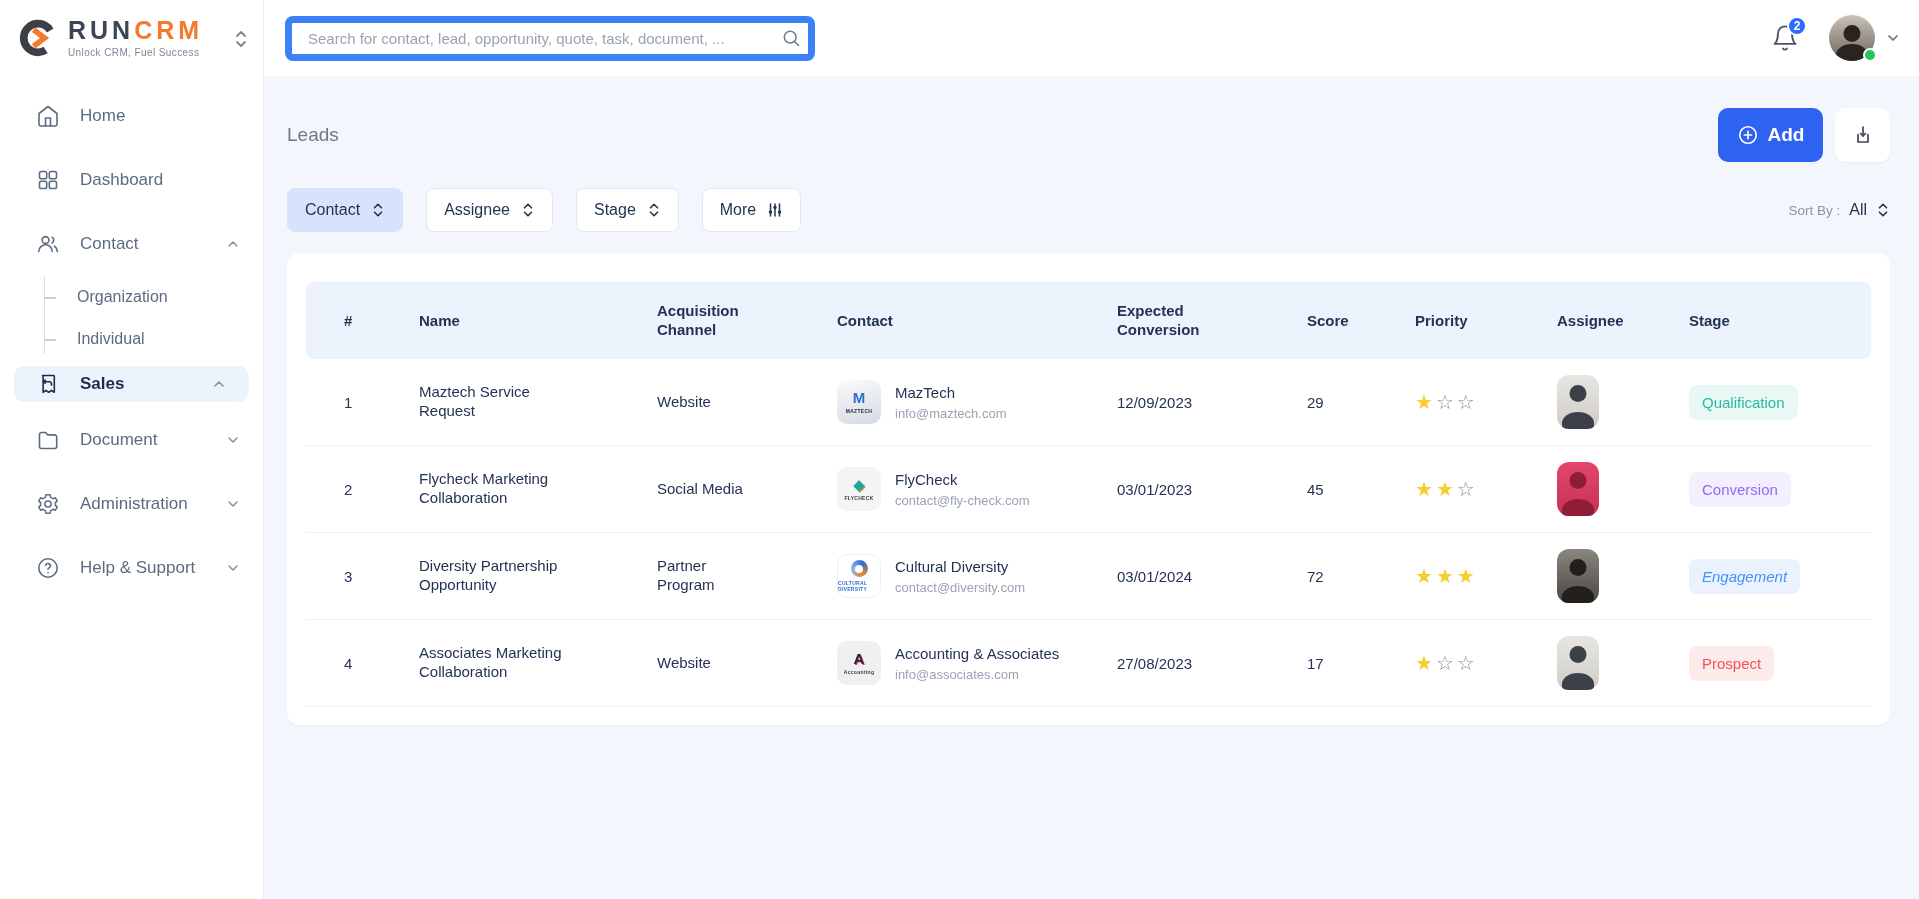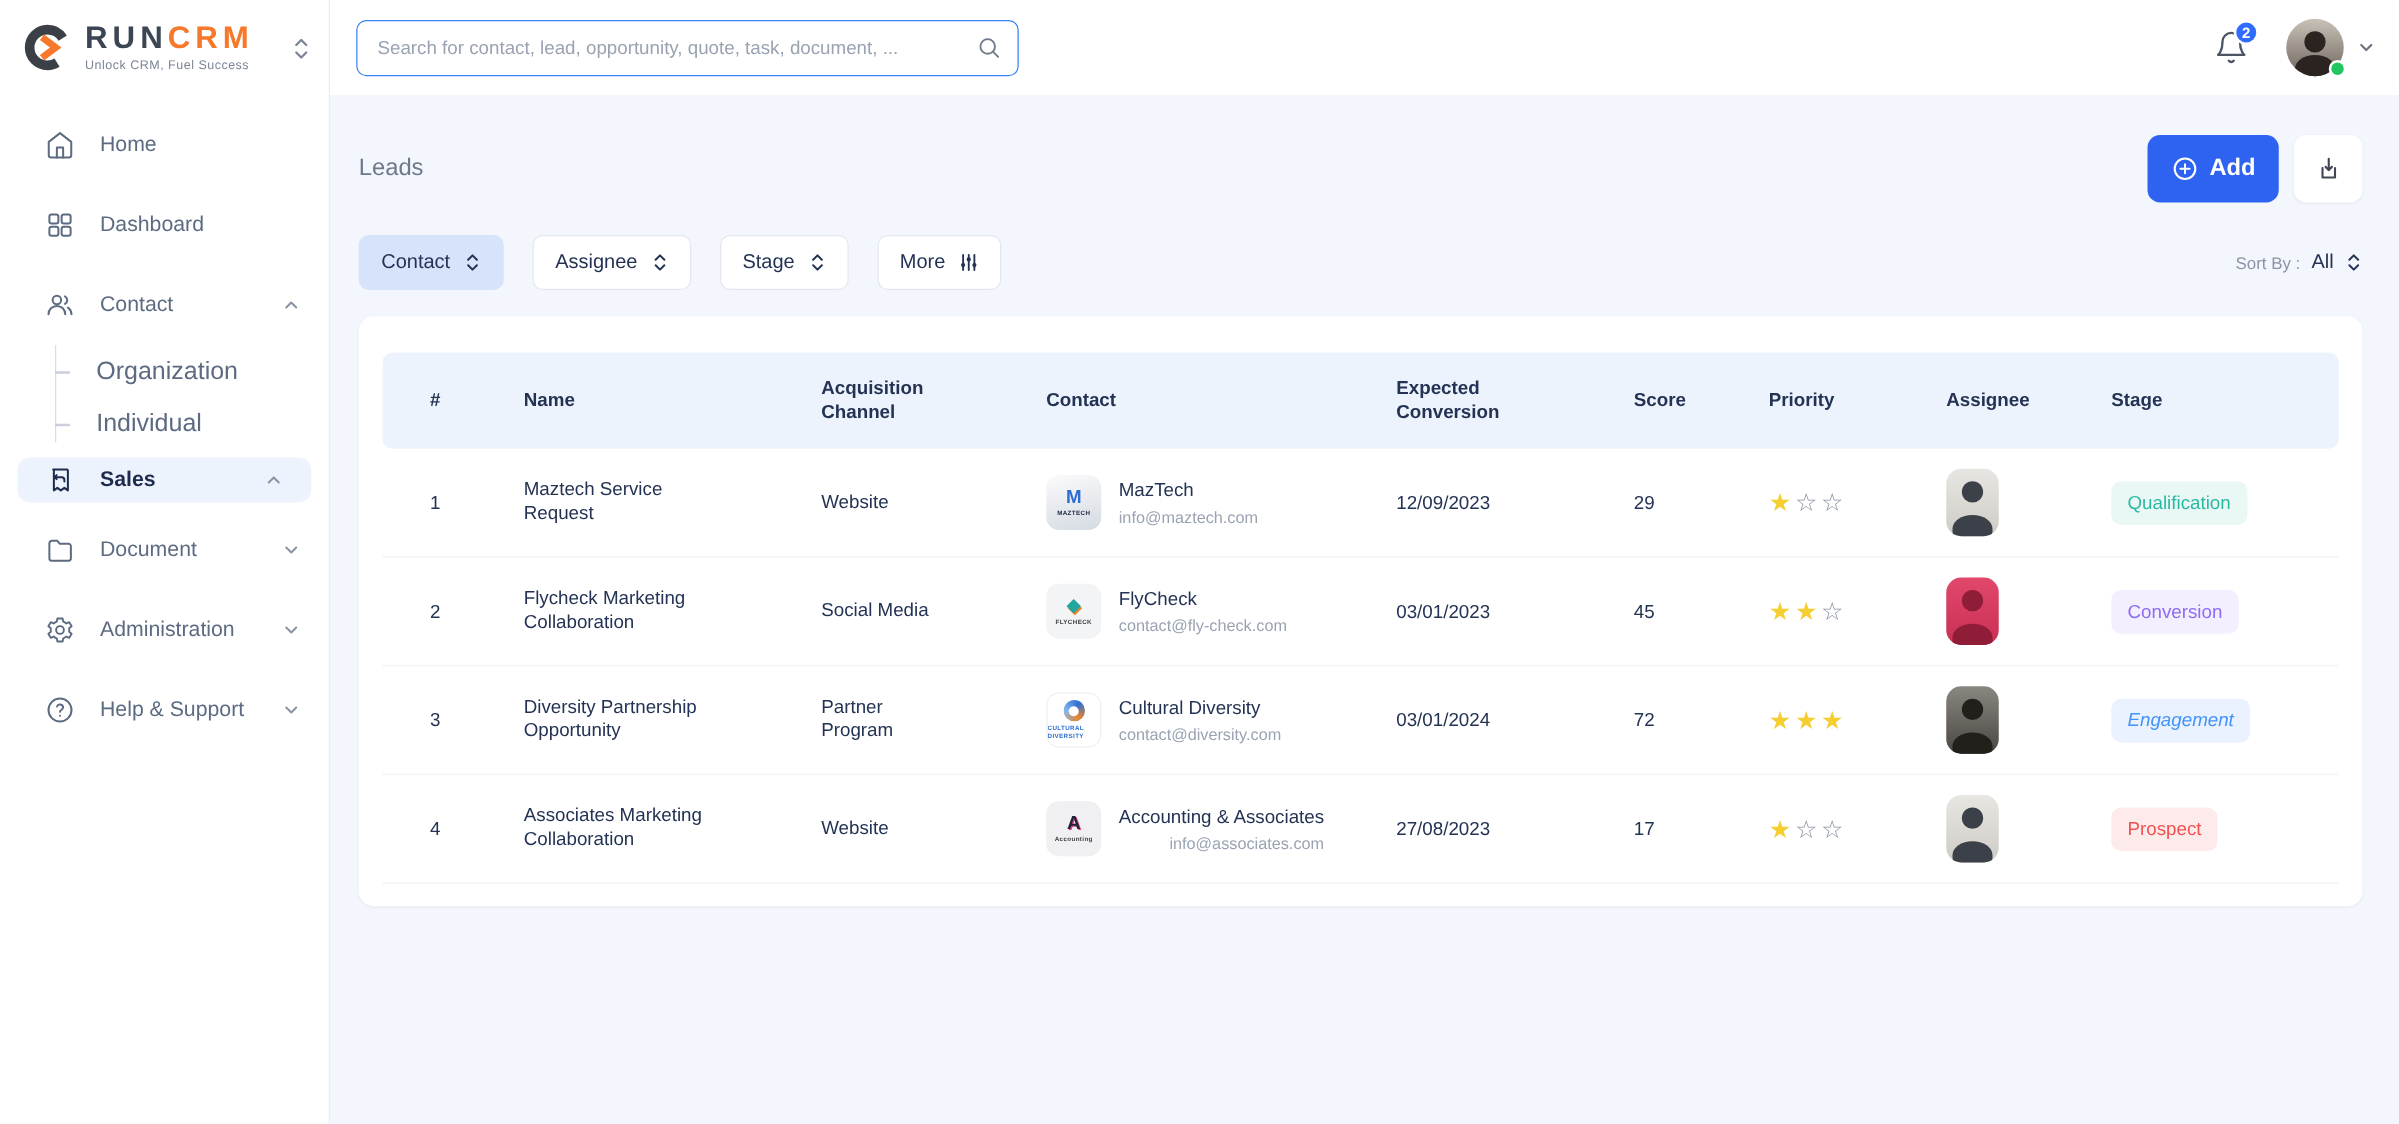--- a/index.html
+++ b/index.html
@@ -21,30 +21,30 @@
 
   .nav { margin-top:14px; }
   .nav-item { height:64px; display:flex; align-items:center; padding:0 22px 0 36px; color:#5d6b82; font-size:17px; cursor:pointer; position:relative; }
   .nav-item .ni-icon { width:24px; height:24px; margin-right:20px; flex:none; color:#5d6b82; }
   .nav-item .ni-label { flex:1; }
   .nav-item .ni-chev { color:#8a93a3; flex:none; }
   .nav-item.active-parent { background:#edf3fd; border-radius:10px; margin:6px 14px; height:36px; padding-left:22px; color:#1f2b4d; font-weight:700; }
   .nav-item.active-parent .ni-icon { color:#1f2b4d; }
   .sub-list { position:relative; margin-left:44px; }
   .sub-list:before { content:""; position:absolute; left:0; top:0; bottom:6px; width:1px; background:#d9dee6; }
-  .sub-item { height:42px; display:flex; align-items:center; padding-left:33px; font-size:20px; color:#5d6b82; position:relative; cursor:pointer; }
+  .sub-item { height:42px; display:flex; align-items:center; padding-left:33px; font-size:16px; color:#5d6b82; position:relative; cursor:pointer; }
   .sub-item:before { content:""; position:absolute; left:0; top:50%; width:12px; height:1.5px; background:#c9d0da; }
   .sub-item.active { color:#1f2b4d; font-weight:700; }
   .sub-item.active:before { background:#1f2b4d; height:2px; }
 
   
   .main-wrap { flex:1; display:flex; flex-direction:column; }
   .topbar { height:76px; background:#fff; display:flex; align-items:center; padding:0 18px 0 21px; }
   .search-box { position:relative; width:530px; }
-  .search-box input { width:100%; height:45px; border:1px solid #3b82f6; border-radius:8px; padding:0 44px 0 16px; font-size:15px; color:#243354; outline:none; background:#fff; font-family:inherit; }
+  .search-box input { width:100%; height:45px; border:7px solid #3b82f6; border-radius:8px; padding:0 44px 0 16px; font-size:15px; color:#243354; outline:none; background:#fff; font-family:inherit; }
   .search-box input::placeholder { color:#9aa3b2; }
   .search-icon { position:absolute; right:14px; top:12px; color:#6f7a8a; }
   .top-right { margin-left:auto; display:flex; align-items:center; }
   .bell-wrap { position:relative; margin-right:30px; color:#4b5563; cursor:pointer; }
   .badge { position:absolute; top:-8px; right:-8px; min-width:20px; height:20px; border-radius:50%; background:#2f6bff; color:#fff; font-size:12px; font-weight:700; display:flex; align-items:center; justify-content:center; border:2px solid #fff; }
   .user-avatar { width:46px; height:46px; border-radius:50%; position:relative; overflow:visible; cursor:pointer; }
   .user-avatar .photo { width:46px; height:46px; border-radius:50%; overflow:hidden; position:relative; display:block; }
   .status-dot { position:absolute; bottom:-1px; right:-2px; width:14px; height:14px; border-radius:50%; background:#22c55e; border:2.5px solid #fff; }
   .user-chev { color:#6b7280; margin-left:10px; cursor:pointer; }
 
@@ -84,21 +84,21 @@
   .logo-box[data-logo="flycheck"] .logo-letter { color:#1ea7a0; text-shadow:1px 1px 0 #e8842d; }
   .logo-box[data-logo="flycheck"] .logo-caption { color:#3a3f45; }
   .logo-box[data-logo="diversity"] { background:#fff; border:1px solid #f0f0f2; }
   .logo-box[data-logo="diversity"] .logo-caption { color:#2d6fd1; }
   .ring { width:17px; height:17px; border-radius:50%; background:conic-gradient(from 30deg,#2d6fd1,#e8842d,#86b7ec,#2d6fd1); position:relative; }
   .ring:after { content:""; position:absolute; inset:4.5px; border-radius:50%; background:#fff; }
   .logo-box[data-logo="accounting"] { background:#f0f0f2; }
   .logo-box[data-logo="accounting"] .logo-letter { color:#23233a; text-shadow:1px 1px 0 #e0447a; }
   .logo-box[data-logo="accounting"] .logo-caption { color:#3a3f45; }
   .company { color:#243354; font-size:15px; }
-  .email { color:#9aa3b2; font-size:13px; margin-top:5px;text-align:right; }
+  .email { color:#9aa3b2; font-size:13px; margin-top:5px; }
   .stars { font-size:20px; letter-spacing:3px; white-space:nowrap; }
   .stars .filled { color:#f5ce31; }
   .stars .empty { color:#8a93a3; }
   .row-avatar { width:42px; height:54px; border-radius:12px; position:relative; overflow:hidden; display:block; }
   .row-avatar:before, .user-avatar .photo:before { content:""; position:absolute; width:17px; height:17px; border-radius:50%; left:50%; transform:translateX(-50%); top:10px; background:var(--fg); }
   .row-avatar:after, .user-avatar .photo:after { content:""; position:absolute; width:32px; height:22px; border-radius:55% 55% 10px 10px; left:50%; transform:translateX(-50%); bottom:-5px; background:var(--fg); }
   [data-variant="male-light"] { background:linear-gradient(#e8e6e2,#cfccc6); --fg:#3c4048; }
   [data-variant="male-red"]   { background:linear-gradient(#e2486b,#c92f52); --fg:#8f1d38; }
   [data-variant="female-dark"]{ background:linear-gradient(#8a8781,#4a4641); --fg:#23201c; }
   [data-variant="female-topbar"] { background:linear-gradient(#c9c2b8,#6e655c); --fg:#2a2320; }

